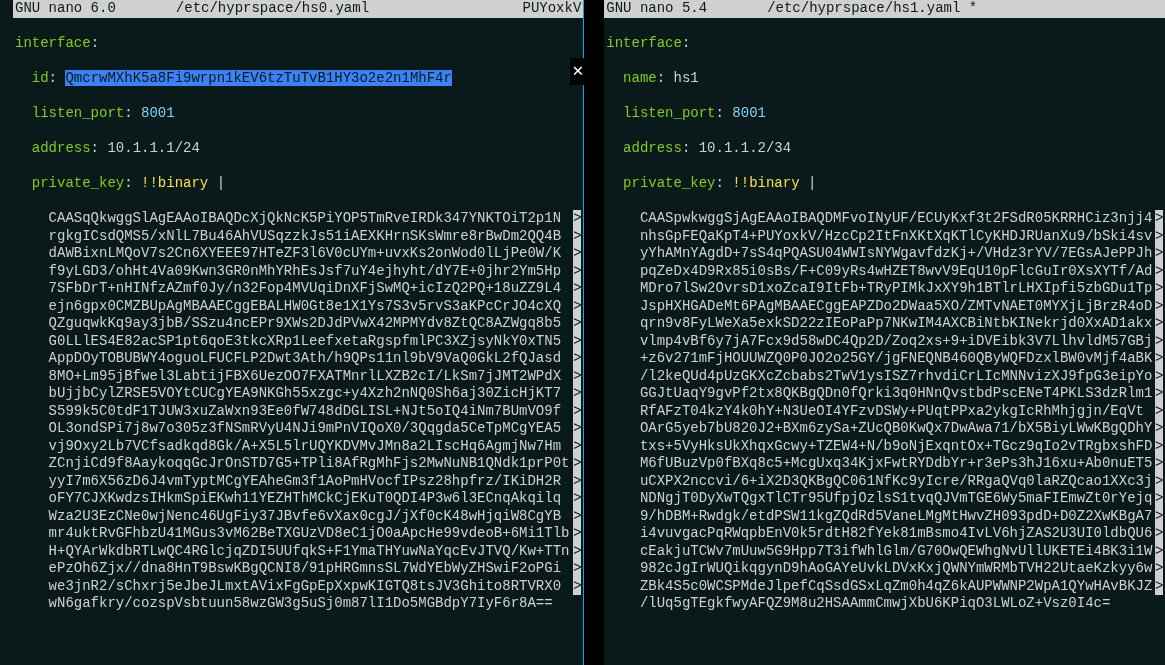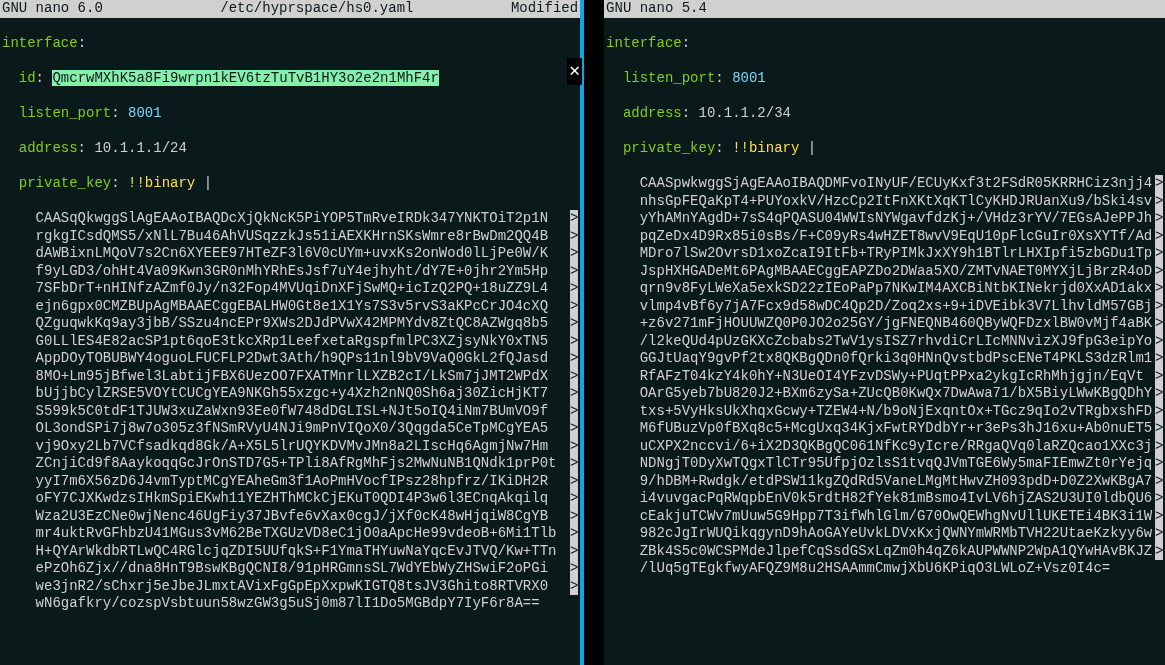--- a/index.html
+++ b/index.html
@@ -12,43 +12,43 @@
     width: 1165px;
     height: 665px;
     overflow: hidden;
     display: flex;
   }
   .pane {
     position: relative;
     background: #0a1a1a;
     height: 100%;
   }
-  .pane-left { width: 608px; border-right: 4px solid #0ea5e9; }
+  .pane-left { width: 608px; border-right: 1px solid #0ea5e9; padding-left: 13px; }
   .pane-right { width: 584px; margin-left: 20px; }
   .titlebar {
     background: #d0d0d0;
     color: #0a1a1a;
     display: flex;
     padding: 0 2px;
     white-space: pre;
   }
   .titlebar .ver { flex: 0 0 auto; padding-right: 60px; }
-  .titlebar .path { flex: 1 1 auto; text-align: center; }
+  .titlebar .path { flex: 1 1 auto; }
   .titlebar .mod { flex: 0 0 auto; padding-left: 40px; }
   .content {
     padding: 0 2px;
     white-space: pre;
     overflow: hidden;
   }
   .k { color: #84cc16; }        
   .v { color: #d0d0d0; }        
   .num { color: #7dd3fc; }      
   .tag { color: #fde047; }      
   .pipe { color: #d0d0d0; }
-  .hl { background: #86efac; color: #0a1a1a; }  
+  .hl { background: #3b82f6; color: #0a1a1a; }  
   .trunc {
     background: #d0d0d0;
     color: #0a1a1a;
     display: inline-block;
     width: 8px;
     text-align: center;
   }
   .line { display: block; }
   .indent1 { padding-left: 2ch; }
   .close-x {
@@ -64,43 +64,45 @@
   .binline { position: relative; display: block; padding-left: 4ch; }
   .binline .t { position: absolute; right: 0; top: 0; }
 </style>
 </head>
 <body>
 
 <div class="pane pane-left">
   <div class="titlebar">
     <span class="ver">GNU nano 6.0</span>
     <span class="path">/etc/hyprspace/hs0.yaml</span>
-    <span class="mod">Modified</span>
+    <span class="mod">PUYoxkV</span>
   </div>
   <span class="close-x">✕</span>
   <div class="content">
 <span class="line"><span class="k">interface</span><span class="v">:</span></span>
 <span class="line indent1"><span class="k">id</span><span class="v">: </span><span class="hl">QmcrwMXhK5a8Fi9wrpn1kEV6tzTuTvB1HY3o2e2n1MhF4r</span></span>
 <span class="line indent1"><span class="k">listen_port</span><span class="v">: </span><span class="num">8001</span></span>
 <span class="line indent1"><span class="k">address</span><span class="v">: </span><span class="v">10.1.1.1/24</span></span>
 <span class="line indent1"><span class="k">private_key</span><span class="v">: </span><span class="tag">!!binary</span><span class="v"> </span><span class="pipe">|</span></span>
 <span id="left-bin"><span class="binline"><span class="v">CAASqQkwggSlAgEAAoIBAQDcXjQkNcK5PiYOP5TmRveIRDk347YNKTOiT2p1N</span><span class="trunc t">&gt;</span></span><span class="binline"><span class="v">rgkgICsdQMS5/xNlL7Bu46AhVUSqzzkJs51iAEXKHrnSKsWmre8rBwDm2QQ4B</span><span class="trunc t">&gt;</span></span><span class="binline"><span class="v">dAWBixnLMQoV7s2Cn6XYEEE97HTeZF3l6V0cUYm+uvxKs2onWod0lLjPe0W/K</span><span class="trunc t">&gt;</span></span><span class="binline"><span class="v">f9yLGD3/ohHt4Va09Kwn3GR0nMhYRhEsJsf7uY4ejhyht/dY7E+0jhr2Ym5Hp</span><span class="trunc t">&gt;</span></span><span class="binline"><span class="v">7SFbDrT+nHINfzAZmf0Jy/n32Fop4MVUqiDnXFjSwMQ+icIzQ2PQ+18uZZ9L4</span><span class="trunc t">&gt;</span></span><span class="binline"><span class="v">ejn6gpx0CMZBUpAgMBAAECggEBALHW0Gt8e1X1Ys7S3v5rvS3aKPcCrJO4cXQ</span><span class="trunc t">&gt;</span></span><span class="binline"><span class="v">QZguqwkKq9ay3jbB/SSzu4ncEPr9XWs2DJdPVwX42MPMYdv8ZtQC8AZWgq8b5</span><span class="trunc t">&gt;</span></span><span class="binline"><span class="v">G0LLlES4E82acSP1pt6qoE3tkcXRp1LeefxetaRgspfmlPC3XZjsyNkY0xTN5</span><span class="trunc t">&gt;</span></span><span class="binline"><span class="v">AppDOyTOBUBWY4oguoLFUCFLP2Dwt3Ath/h9QPs11nl9bV9VaQ0GkL2fQJasd</span><span class="trunc t">&gt;</span></span><span class="binline"><span class="v">8MO+Lm95jBfwel3LabtijFBX6UezOO7FXATMnrlLXZB2cI/LkSm7jJMT2WPdX</span><span class="trunc t">&gt;</span></span><span class="binline"><span class="v">bUjjbCylZRSE5VOYtCUCgYEA9NKGh55xzgc+y4Xzh2nNQ0Sh6aj30ZicHjKT7</span><span class="trunc t">&gt;</span></span><span class="binline"><span class="v">S599k5C0tdF1TJUW3xuZaWxn93Ee0fW748dDGLISL+NJt5oIQ4iNm7BUmVO9f</span><span class="trunc t">&gt;</span></span><span class="binline"><span class="v">OL3ondSPi7j8w7o305z3fNSmRVyU4NJi9mPnVIQoX0/3Qqgda5CeTpMCgYEA5</span><span class="trunc t">&gt;</span></span><span class="binline"><span class="v">vj9Oxy2Lb7VCfsadkqd8Gk/A+X5L5lrUQYKDVMvJMn8a2LIscHq6AgmjNw7Hm</span><span class="trunc t">&gt;</span></span><span class="binline"><span class="v">ZCnjiCd9f8AaykoqqGcJrOnSTD7G5+TPli8AfRgMhFjs2MwNuNB1QNdk1prP0t</span><span class="trunc t">&gt;</span></span><span class="binline"><span class="v">yyI7m6X56zD6J4vmTyptMCgYEAheGm3f1AoPmHVocfIPsz28hpfrz/IKiDH2R</span><span class="trunc t">&gt;</span></span><span class="binline"><span class="v">oFY7CJXKwdzsIHkmSpiEKwh11YEZHThMCkCjEKuT0QDI4P3w6l3ECnqAkqilq</span><span class="trunc t">&gt;</span></span><span class="binline"><span class="v">Wza2U3EzCNe0wjNenc46UgFiy37JBvfe6vXax0cgJ/jXf0cK48wHjqiW8CgYB</span><span class="trunc t">&gt;</span></span><span class="binline"><span class="v">mr4uktRvGFhbzU41MGus3vM62BeTXGUzVD8eC1jO0aApcHe99vdeoB+6Mi1Tlb</span><span class="trunc t">&gt;</span></span><span class="binline"><span class="v">H+QYArWkdbRTLwQC4RGlcjqZDI5UUfqkS+F1YmaTHYuwNaYqcEvJTVQ/Kw+TTn</span><span class="trunc t">&gt;</span></span><span class="binline"><span class="v">ePzOh6Zjx//dna8HnT9BswKBgQCNI8/91pHRGmnsSL7WdYEbWyZHSwiF2oPGi</span><span class="trunc t">&gt;</span></span><span class="binline"><span class="v">we3jnR2/sChxrj5eJbeJLmxtAVixFgGpEpXxpwKIGTQ8tsJV3Ghito8RTVRX0</span><span class="trunc t">&gt;</span></span><span class="binline"><span class="v">wN6gafkry/cozspVsbtuun58wzGW3g5uSj0m87lI1Do5MGBdpY7IyF6r8A==</span></span></span>
 
 
 
   </div>
 </div>
 
 <div class="pane pane-right">
   <div class="titlebar">
     <span class="ver">GNU nano 5.4</span>
+    <span class="path">/etc/hyprspace/hs1.yaml *</span>
     <span class="mod"></span>
   </div>
   <div class="content">
 <span class="line"><span class="k">interface</span><span class="v">:</span></span>
+<span class="line indent1"><span class="k">name</span><span class="v">: </span><span class="v">hs1</span></span>
 <span class="line indent1"><span class="k">listen_port</span><span class="v">: </span><span class="num">8001</span></span>
 <span class="line indent1"><span class="k">address</span><span class="v">: </span><span class="v">10.1.1.2/34</span></span>
 <span class="line indent1"><span class="k">private_key</span><span class="v">: </span><span class="tag">!!binary</span><span class="v"> </span><span class="pipe">|</span></span>
 <span id="right-bin"><span class="binline"><span class="v">CAASpwkwggSjAgEAAoIBAQDMFvoINyUF/ECUyKxf3t2FSdR05KRRHCiz3njj4</span><span class="trunc t">&gt;</span></span><span class="binline"><span class="v">nhsGpFEQaKpT4+PUYoxkV/HzcCp2ItFnXKtXqKTlCyKHDJRUanXu9/bSki4sv</span><span class="trunc t">&gt;</span></span><span class="binline"><span class="v">yYhAMnYAgdD+7sS4qPQASU04WWIsNYWgavfdzKj+/VHdz3rYV/7EGsAJePPJh</span><span class="trunc t">&gt;</span></span><span class="binline"><span class="v">pqZeDx4D9Rx85i0sBs/F+C09yRs4wHZET8wvV9EqU10pFlcGuIr0XsXYTf/Ad</span><span class="trunc t">&gt;</span></span><span class="binline"><span class="v">MDro7lSw2OvrsD1xoZcaI9ItFb+TRyPIMkJxXY9h1BTlrLHXIpfi5zbGDu1Tp</span><span class="trunc t">&gt;</span></span><span class="binline"><span class="v">JspHXHGADeMt6PAgMBAAECggEAPZDo2DWaa5XO/ZMTvNAET0MYXjLjBrzR4oD</span><span class="trunc t">&gt;</span></span><span class="binline"><span class="v">qrn9v8FyLWeXa5exkSD22zIEoPaPp7NKwIM4AXCBiNtbKINekrjd0XxAD1akx</span><span class="trunc t">&gt;</span></span><span class="binline"><span class="v">vlmp4vBf6y7jA7Fcx9d58wDC4Qp2D/Zoq2xs+9+iDVEibk3V7LlhvldM57GBj</span><span class="trunc t">&gt;</span></span><span class="binline"><span class="v">+z6v271mFjHOUUWZQ0P0JO2o25GY/jgFNEQNB460QByWQFDzxlBW0vMjf4aBK</span><span class="trunc t">&gt;</span></span><span class="binline"><span class="v">/l2keQUd4pUzGKXcZcbabs2TwV1ysISZ7rhvdiCrLIcMNNvizXJ9fpG3eipYo</span><span class="trunc t">&gt;</span></span><span class="binline"><span class="v">GGJtUaqY9gvPf2tx8QKBgQDn0fQrki3q0HNnQvstbdPscENeT4PKLS3dzRlm1</span><span class="trunc t">&gt;</span></span><span class="binline"><span class="v">RfAFzT04kzY4k0hY+N3UeOI4YFzvDSWy+PUqtPPxa2ykgIcRhMhjgjn/EqVt</span><span class="trunc t">&gt;</span></span><span class="binline"><span class="v">OArG5yeb7bU820J2+BXm6zySa+ZUcQB0KwQx7DwAwa71/bX5BiyLWwKBgQDhY</span><span class="trunc t">&gt;</span></span><span class="binline"><span class="v">txs+5VyHksUkXhqxGcwy+TZEW4+N/b9oNjExqntOx+TGcz9qIo2vTRgbxshFD</span><span class="trunc t">&gt;</span></span><span class="binline"><span class="v">M6fUBuzVp0fBXq8c5+McgUxq34KjxFwtRYDdbYr+r3ePs3hJ16xu+Ab0nuET5</span><span class="trunc t">&gt;</span></span><span class="binline"><span class="v">uCXPX2nccvi/6+iX2D3QKBgQC061NfKc9yIcre/RRgaQVq0laRZQcao1XXc3j</span><span class="trunc t">&gt;</span></span><span class="binline"><span class="v">NDNgjT0DyXwTQgxTlCTr95UfpjOzlsS1tvqQJVmTGE6Wy5maFIEmwZt0rYejq</span><span class="trunc t">&gt;</span></span><span class="binline"><span class="v">9/hDBM+Rwdgk/etdPSW11kgZQdRd5VaneLMgMtHwvZH093pdD+D0Z2XwKBgA7</span><span class="trunc t">&gt;</span></span><span class="binline"><span class="v">i4vuvgacPqRWqpbEnV0k5rdtH82fYek81mBsmo4IvLV6hjZAS2U3UI0ldbQU6</span><span class="trunc t">&gt;</span></span><span class="binline"><span class="v">cEakjuTCWv7mUuw5G9Hpp7T3ifWhlGlm/G70OwQEWhgNvUllUKETEi4BK3i1W</span><span class="trunc t">&gt;</span></span><span class="binline"><span class="v">982cJgIrWUQikqgynD9hAoGAYeUvkLDVxKxjQWNYmWRMbTVH22UtaeKzkyy6w</span><span class="trunc t">&gt;</span></span><span class="binline"><span class="v">ZBk4S5c0WCSPMdeJlpefCqSsdGSxLqZm0h4qZ6kAUPWWNP2WpA1QYwHAvBKJZ</span><span class="trunc t">&gt;</span></span><span class="binline"><span class="v">/lUq5gTEgkfwyAFQZ9M8u2HSAAmmCmwjXbU6KPiqO3LWLoZ+Vsz0I4c=</span></span></span>
 
 
   </div>
 </div>
 
 </body></html>

